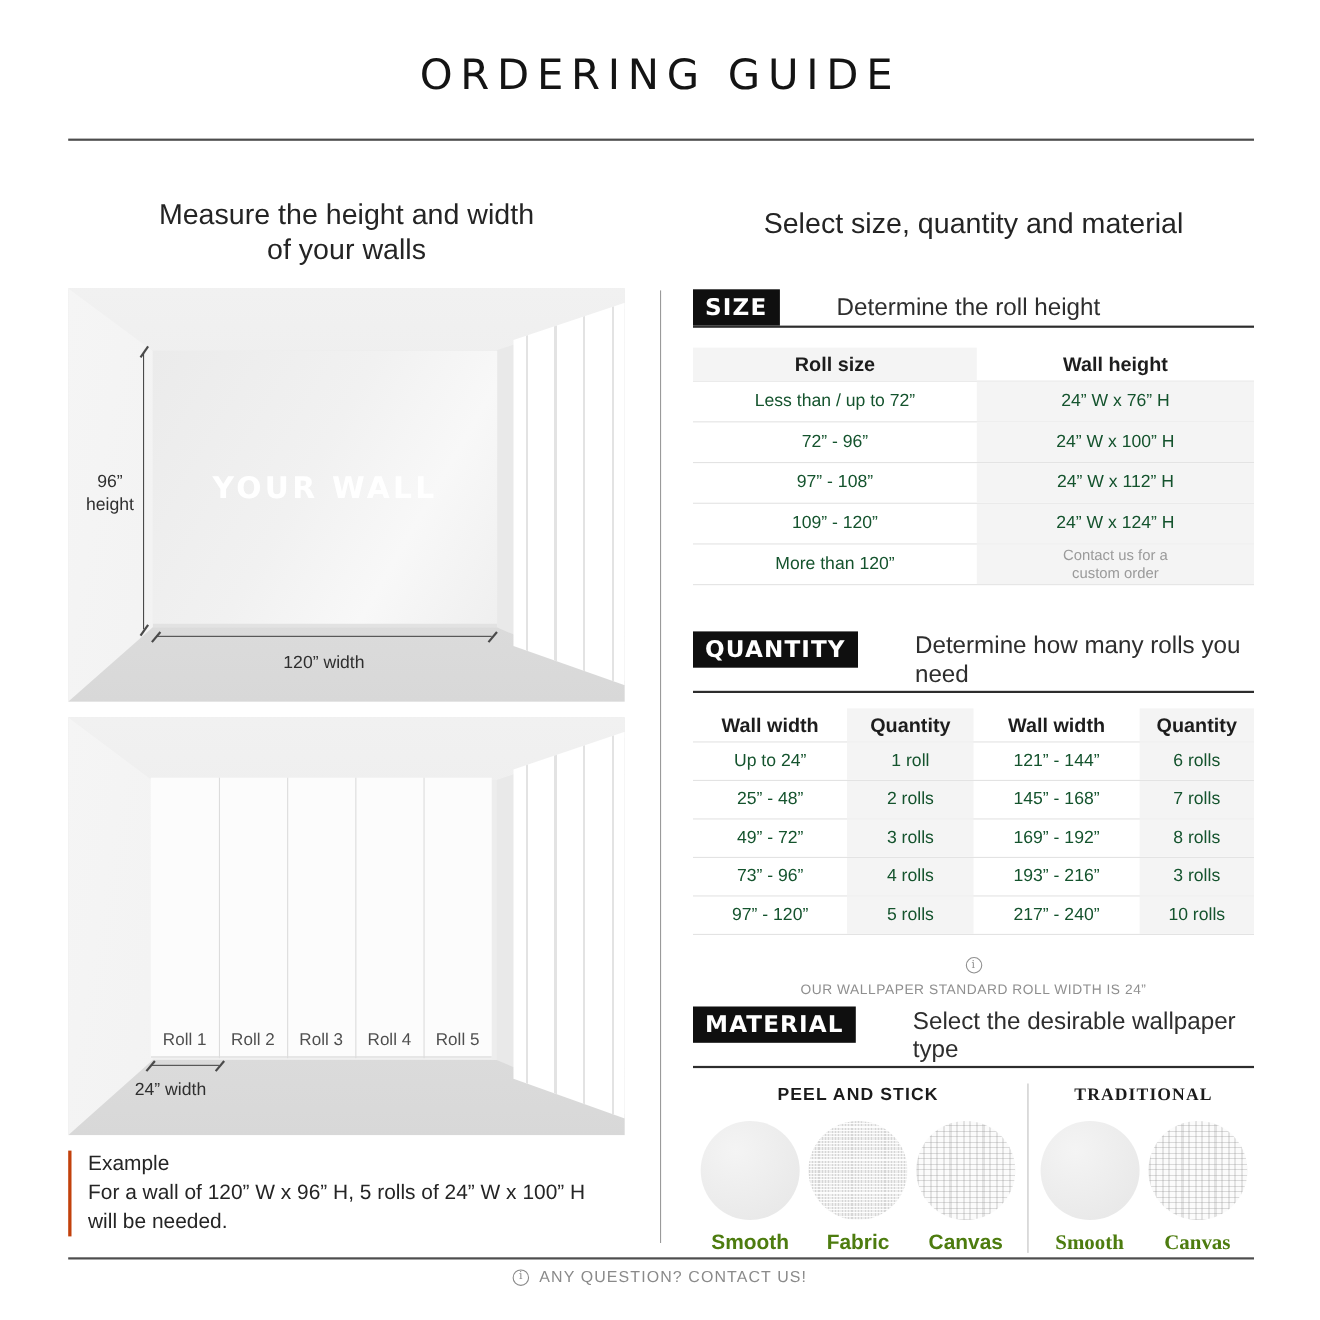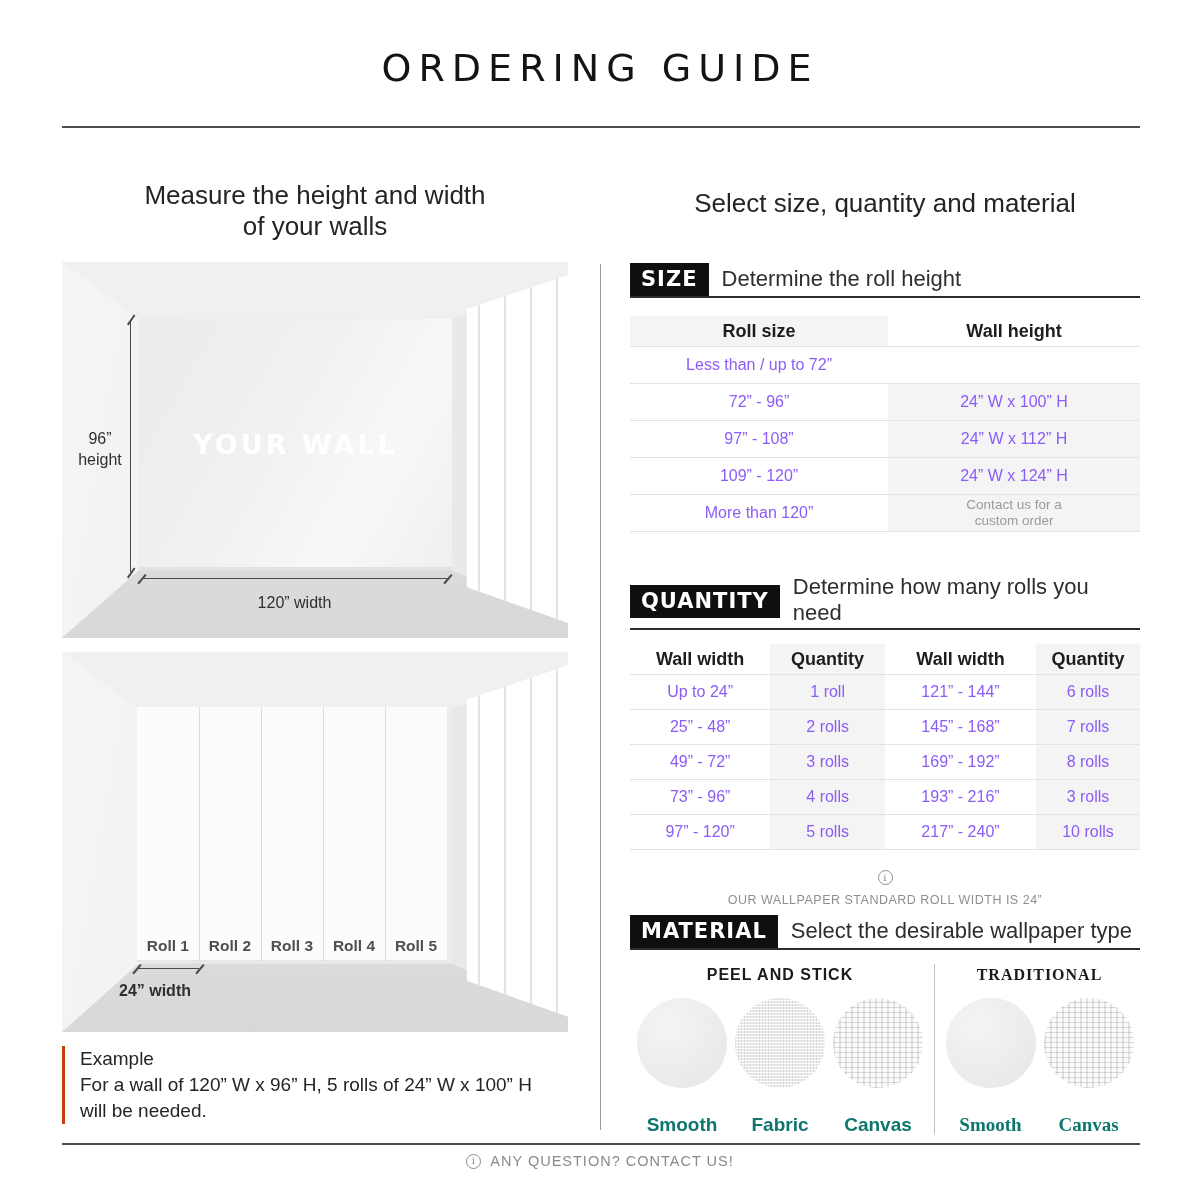--- a/index.html
+++ b/index.html
@@ -16,21 +16,21 @@
   .col-divider{position:absolute;left:600px;top:264px;width:1px;height:866px;background:#9a9a9a;}
 
   .left-heading{position:absolute;top:180px;left:62px;width:506px;text-align:center;
     font-size:26px;line-height:31px;font-weight:500;color:#242424;}
   .right-heading{position:absolute;top:188px;left:630px;width:510px;text-align:center;
     font-size:26px;font-weight:500;color:#242424;}
 
   
   .room{position:absolute;left:62px;width:506px;background:#ededed;overflow:hidden;}
   .room1{top:262px;height:376px;}
-  .room2{top:652px;height:380px;font-weight:bold;}
+  .room2{top:652px;height:380px;}
   .room .layer{position:absolute;inset:0;}
   .ceiling{clip-path:polygon(0 0,100% 0,100% 5%,77% 15%,15% 15%);
     background:linear-gradient(180deg,#f1f1f1,#e6e6e6);}
   .wall-left{clip-path:polygon(0 0,15.2% 15.2%,15.2% 82%,0 100%);
     background:linear-gradient(100deg,#f5f5f5,#ebebeb);}
   .wall-right{clip-path:polygon(77% 15%,100% 5%,100% 95%,77% 82%);background:#e9e9e9;}
   .floor{clip-path:polygon(0 100%,15.2% 82%,77% 82%,100% 95%,100% 100%);
     background:linear-gradient(180deg,#e8e8e8,#d8d8d8);}
   .window{clip-path:polygon(80% 12.5%,100% 3.5%,100% 96%,80% 86.5%);
     background:repeating-linear-gradient(90deg,#e3e3e3 0 2px,rgba(255,255,255,0) 2px 26px),
@@ -64,33 +64,33 @@
   .dimh2{left:75px;top:316px;width:62px;}
   .dim-width2{left:13px;top:328px;width:160px;}
 
   
   .example{position:absolute;left:62px;top:1046px;width:480px;border-left:3px solid #c2410c;
     padding-left:15px;font-size:19px;line-height:26px;color:#252525;}
 
   
   .sec{position:absolute;left:630px;width:510px;}
   .sec-size{top:263px;} .sec-qty{top:574px;} .sec-mat{top:915px;}
-  .sec-head{display:flex;align-items:center;border-bottom:2px solid #2d2d2d;}
+  .sec-head{display:flex;align-items:flex-start;border-bottom:2px solid #2d2d2d;gap:39px;}
   .badge{background:#0f0f0f;color:#fff;font-size:21px;font-weight:700;letter-spacing:1px;
     padding:4px 11px 5px;font-family:"DejaVu Sans",sans-serif;white-space:nowrap;}
   .sec-sub{font-size:22px;color:#2e2e2e;margin-left:13px;align-self:center;padding-bottom:2px;}
 
   .table{border-bottom:1px solid #e3e3e3;}
   .size-table{margin-top:18px;}
   .qty-table{margin-top:14px;}
   .t-row{display:grid;align-items:stretch;}
   .size-grid{grid-template-columns:50.6% 49.4%;}
   .qty-grid{grid-template-columns:27.5% 22.5% 29.6% 20.4%;}
   .cell{display:flex;align-items:center;justify-content:center;text-align:center;
-    font-size:16px;color:#8b5cf6;white-space:pre-line;line-height:18px;}
+    font-size:16px;color:#14532d;white-space:pre-line;line-height:18px;}
   .size-table .t-row{min-height:36px;} .size-table .t-head{min-height:30px;}
   .qty-table .t-row{min-height:34px;} .qty-table .t-head{min-height:30px;}
   .cell.h{font-size:18px;font-weight:700;color:#1d1d1d;}
   .c-stripe{background:#f4f4f4;}
   .t-body .t-row{border-top:1px solid #e3e3e3;}
   .t-head + .t-body .t-row:first-child{border-top:1px solid #e3e3e3;}
   .cell.small{font-size:13.5px;line-height:16px;color:#9a9a9a;}
 
   .note{margin-top:20px;text-align:center;font-size:12.5px;letter-spacing:.5px;color:#8f8f8f;
     display:flex;align-items:center;justify-content:center;gap:8px;flex-direction:column;}
@@ -109,21 +109,21 @@
   .swatch-row{display:flex;justify-content:center;gap:8px;}
   .swatch{display:flex;flex-direction:column;align-items:center;}
   .circle{width:90px;height:90px;border-radius:50%;}
   .tex-smooth{background:radial-gradient(circle at 35% 30%,#f4f4f4,#eaeaea 70%,#e6e6e6);}
   .tex-fabric{background:
      repeating-linear-gradient(0deg,rgba(255,255,255,.9) 0 1px,rgba(0,0,0,0) 1px 3px),
      repeating-linear-gradient(90deg,rgba(185,185,185,.45) 0 1px,rgba(0,0,0,0) 1px 3px),#ededed;}
   .tex-canvas{background:
      repeating-linear-gradient(0deg,rgba(140,140,140,.30) 0 1px,rgba(0,0,0,0) 1px 5px),
      repeating-linear-gradient(90deg,rgba(140,140,140,.22) 0 2px,rgba(0,0,0,0) 2px 6px),#fbfbfb;}
-  .swatch-label{margin-top:26px;font-size:19px;font-weight:700;color:#0f766e;}
+  .swatch-label{margin-top:10px;font-size:19px;font-weight:700;color:#4d7c0f;}
   .group-divider{width:1px;background:#c0c0c0;align-self:stretch;margin:0 4px 2px 4px;}
 
   
   .footer{position:absolute;top:1153px;left:0;width:100%;display:flex;align-items:center;
     justify-content:center;gap:9px;font-size:14.5px;letter-spacing:1px;color:#8a8a8a;}
 </style>
 </head>
 <body>
 
 <div class="page">
@@ -191,20 +191,21 @@
       <span class="sec-sub">Determine the roll height</span>
     </div>
     <div class="table size-table">
       <div class="t-row size-grid t-head">
         <div class="cell h c-stripe">Roll size</div>
         <div class="cell h">Wall height</div>
       </div>
       <div class="t-body" id="size-body">
           <div class="t-row size-grid">
             <div class="cell">Less than / up to 72”</div>
+            <div class="cell c-stripe">24” W x 76” H</div>
           </div>
           <div class="t-row size-grid">
             <div class="cell">72” - 96”</div>
             <div class="cell c-stripe">24” W x 100” H</div>
           </div>
           <div class="t-row size-grid">
             <div class="cell">97” - 108”</div>
             <div class="cell c-stripe">24” W x 112” H</div>
           </div>
           <div class="t-row size-grid">

